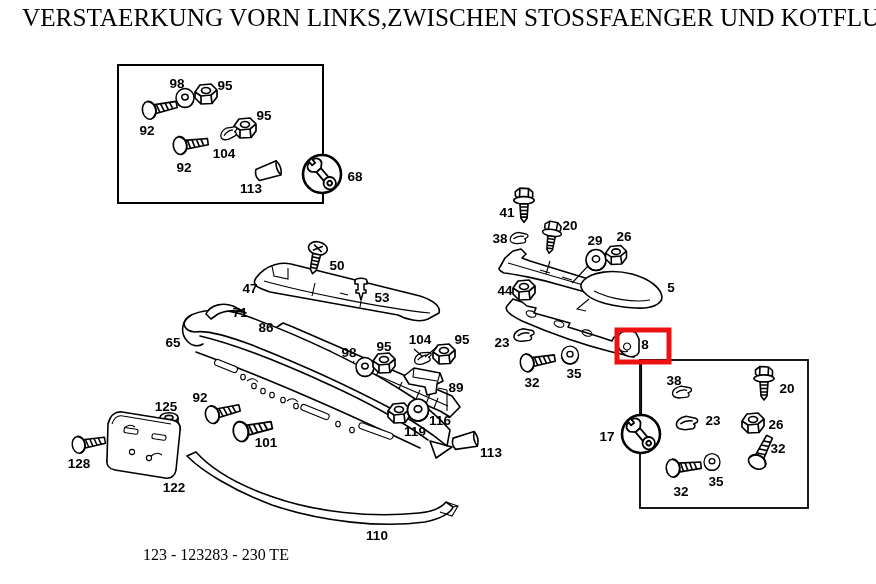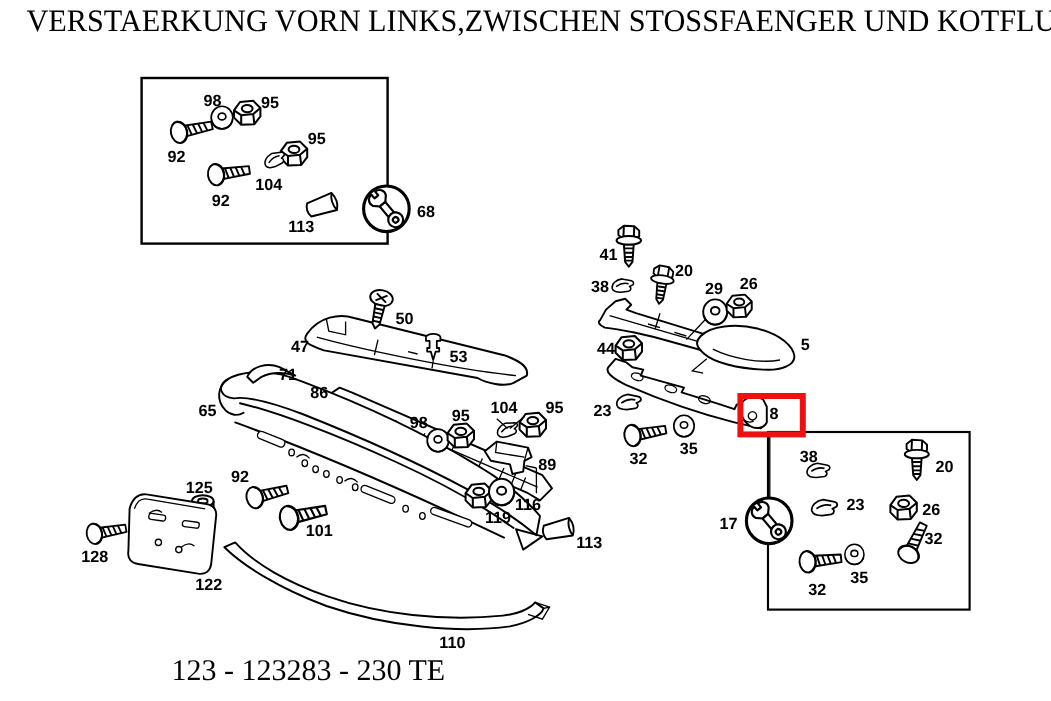--- a/index.html
+++ b/index.html
@@ -2,21 +2,21 @@
 <html><head>
 <meta charset="utf-8">
 <style>
   html,body{margin:0;padding:0;background:#fff;}
   .stage{position:relative;width:876px;height:584px;background:#fff;overflow:hidden;
          font-family:"Liberation Sans",sans-serif;}
   .title{position:absolute;left:22px;top:3px;width:860px;white-space:nowrap;
          font-family:"Liberation Serif",serif;font-size:26px;color:#000;
          transform:scaleX(.97);transform-origin:left top;}
   .footer{position:absolute;left:143px;top:546px;white-space:nowrap;
-          font-family:"Liberation Serif",serif;font-size:25px;color:#000;}
+          font-family:"Liberation Serif",serif;font-size:16px;color:#000;}
   svg{position:absolute;left:0;top:0;}
   .ln{fill:none;stroke:#000;stroke-width:1.6;stroke-linejoin:round;stroke-linecap:round;}
   .fw{fill:#fff;stroke:#000;stroke-width:1.6;stroke-linejoin:round;stroke-linecap:round;}
   .thin{fill:none;stroke:#000;stroke-width:1.1;}
   text.lbl{font-family:"Liberation Sans",sans-serif;font-weight:bold;font-size:13.5px;
            fill:#000;text-anchor:middle;}
   .hibox{fill:none;stroke:#ee1111;stroke-width:5px;}
 </style>
 </head>
 <body>

